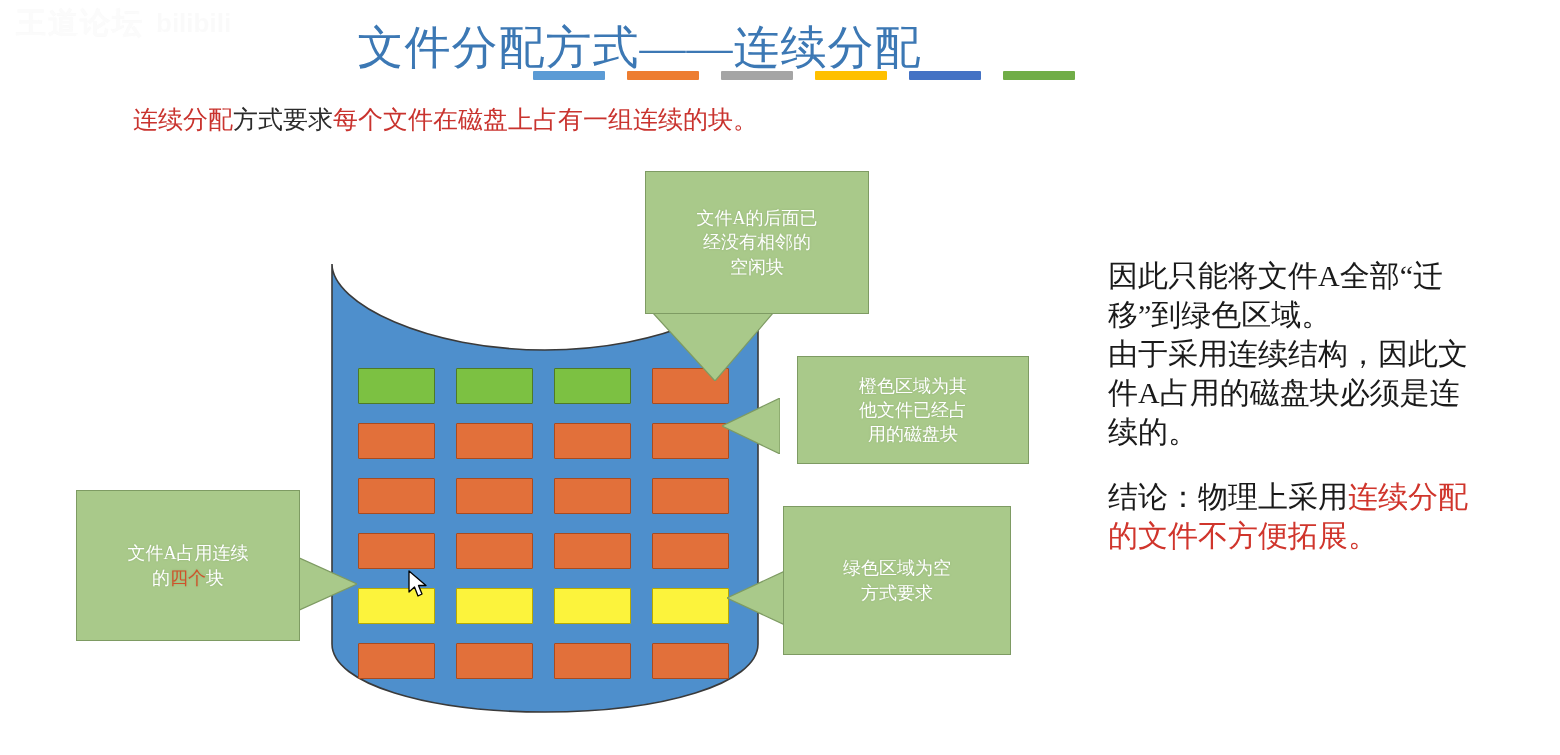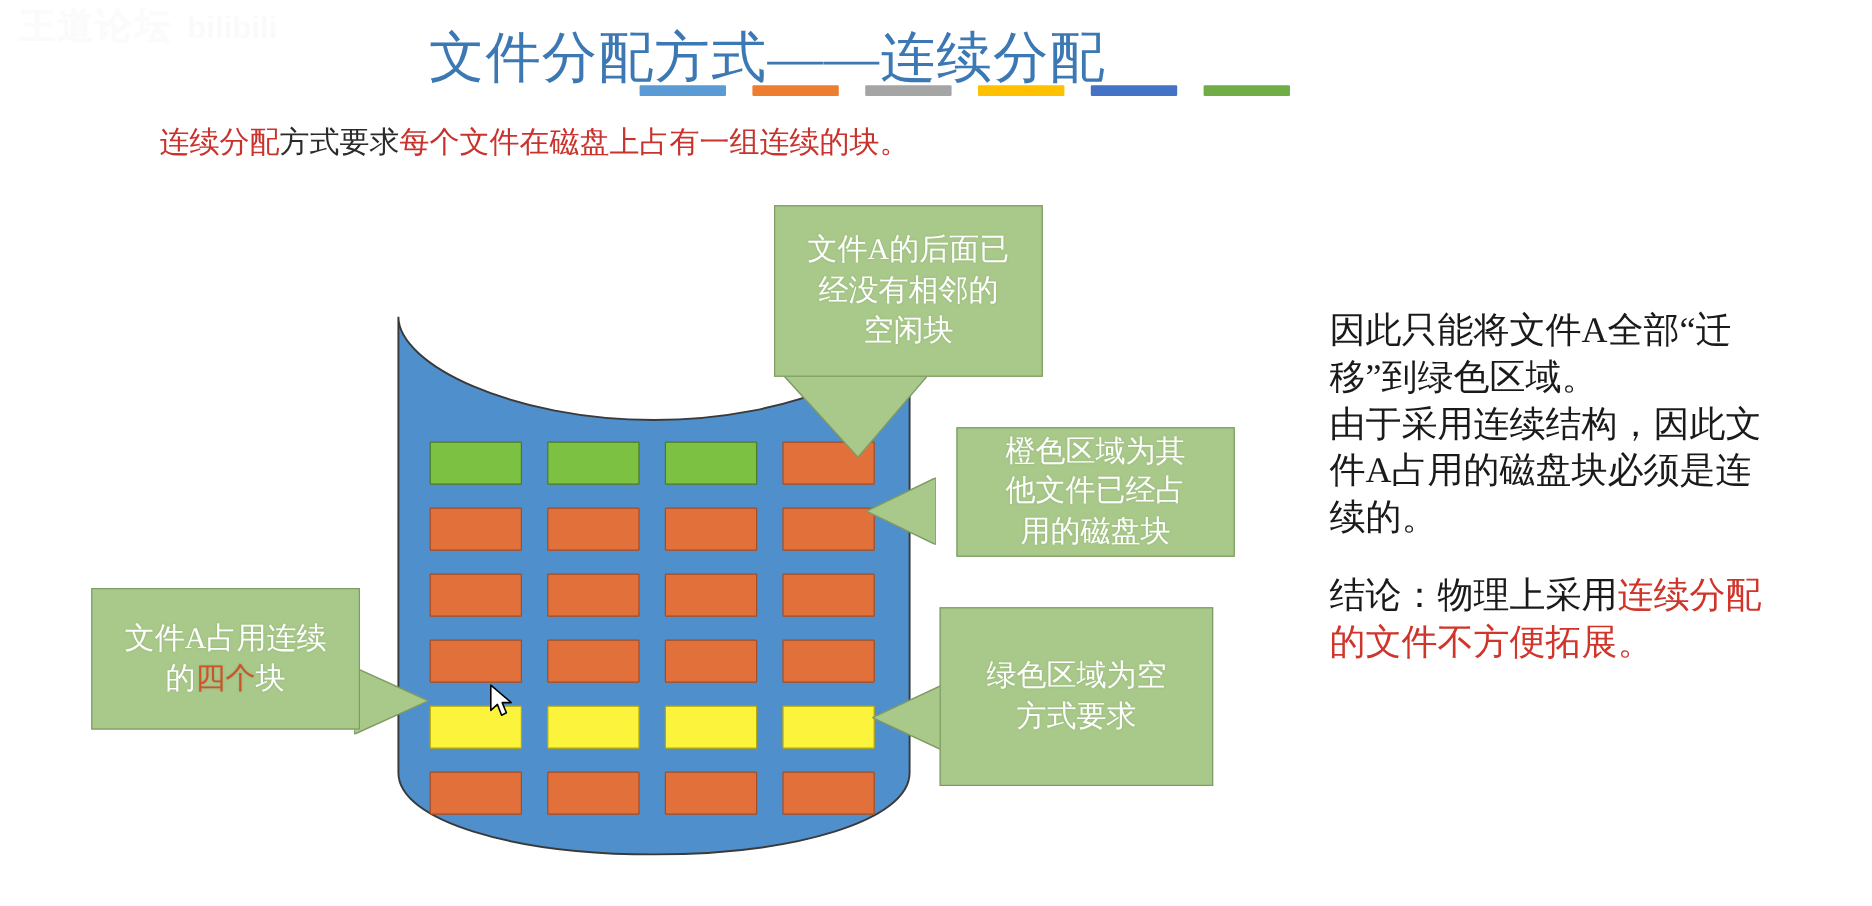--- a/index.html
+++ b/index.html
@@ -124,21 +124,21 @@
   .blk-orange { background: #E2703A; border: 1.5px solid #A84B20; }
   .blk-yellow { background: #FCF33C; border: 1.5px solid #B8A800; }
 
   
   .callout {
     position: absolute;
     box-sizing: border-box;
     background: #A9C98A;
     border: 1.2px solid #7E9B63;
     color: #ffffff;
-    font-size: 25px;
+    font-size: 18px;
     line-height: 1.34;
     text-align: center;
     display: flex;
     align-items: center;
     justify-content: center;
     padding: 6px 26px;
     font-family: "Liberation Serif", "DejaVu Serif", serif;
     text-shadow: 0 0 2px rgba(120,150,95,0.45);
   }
   .callout .hl-orange { color: #D0522A; }
@@ -158,21 +158,21 @@
   }
   
   #callout-orange {
     left: 777px; top: 356px; width: 232px; height: 108px; margin-left: 20px;
   }
   #tail-orange {
     left: 722px; top: 398px; width: 58px; height: 56px;
   }
   
   #callout-fileA {
-    left: 76px; top: 490px; width: 224px; height: 118px;
+    left: 76px; top: 490px; width: 224px; height: 151px;
   }
   #tail-fileA {
     left: 295px; top: 556px; width: 62px; height: 56px;
   }
   
   #callout-green {
     left: 783px; top: 506px; width: 228px; height: 149px;
   }
   #tail-green {
     left: 727px; top: 570px; width: 60px; height: 56px;

